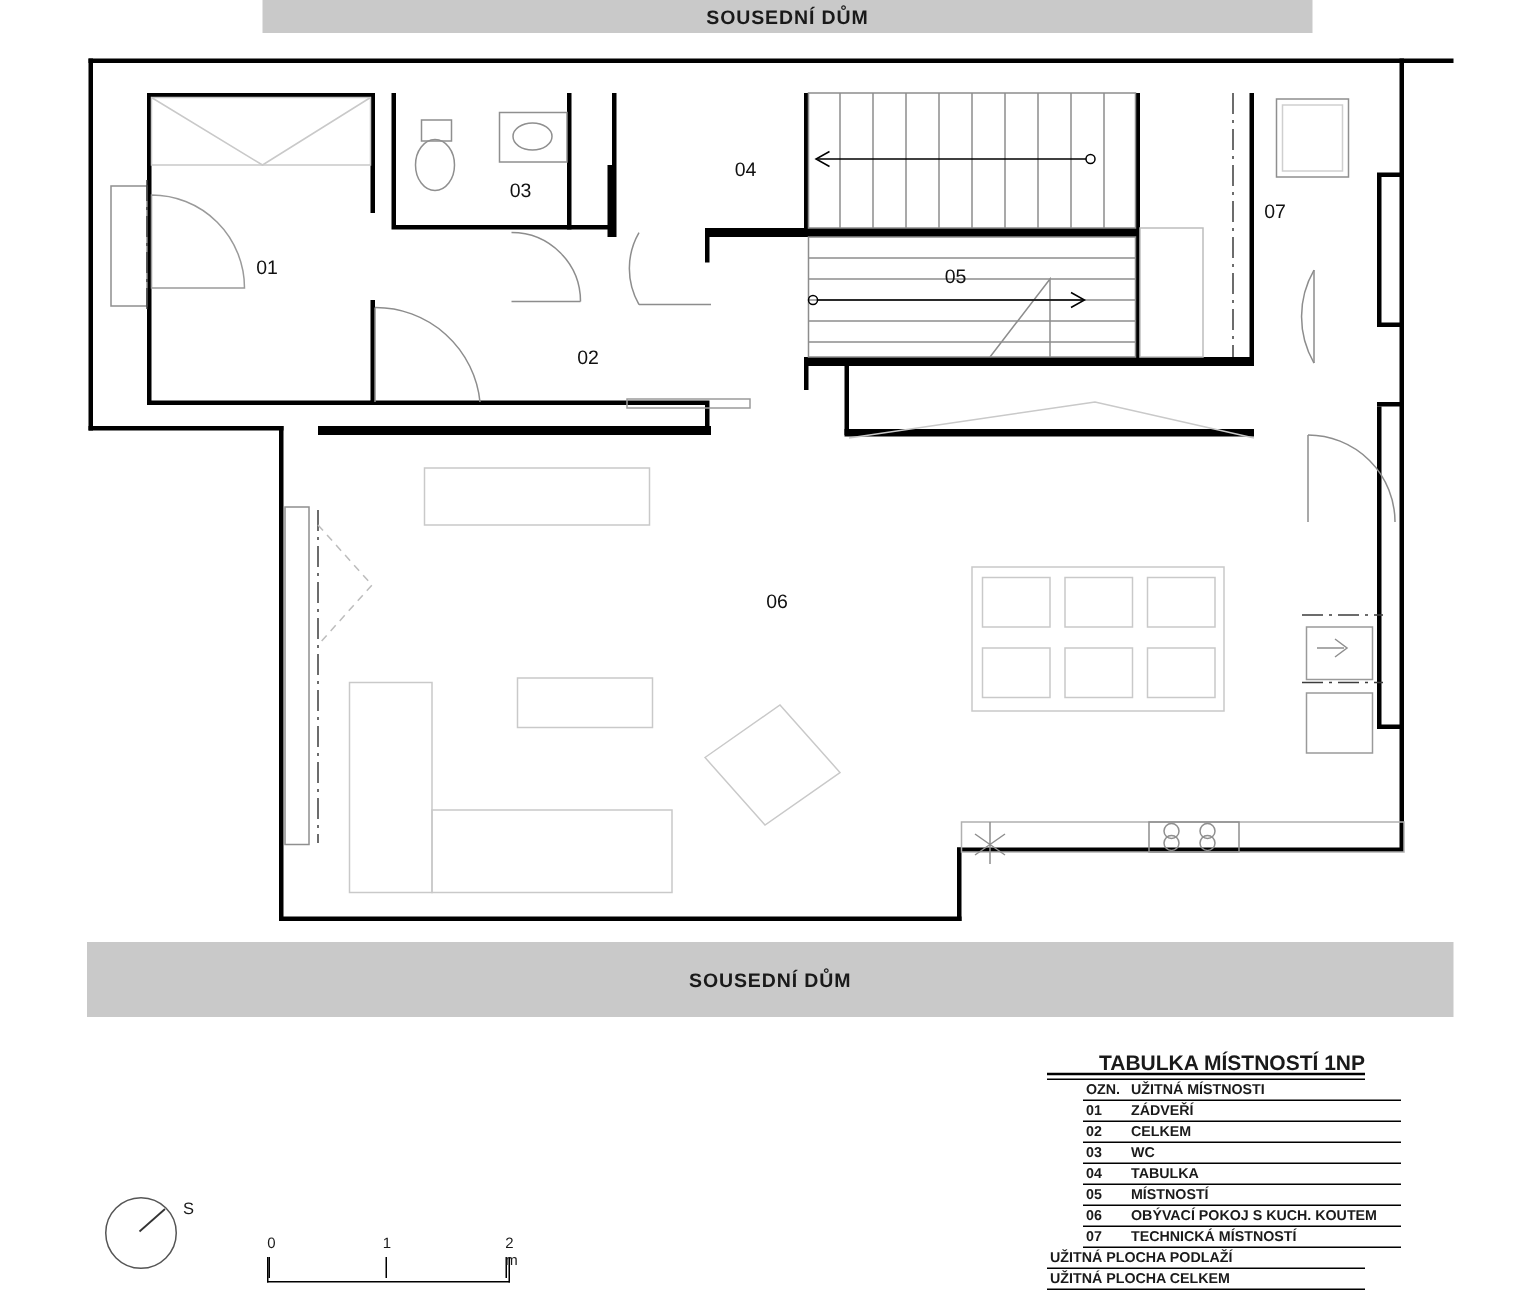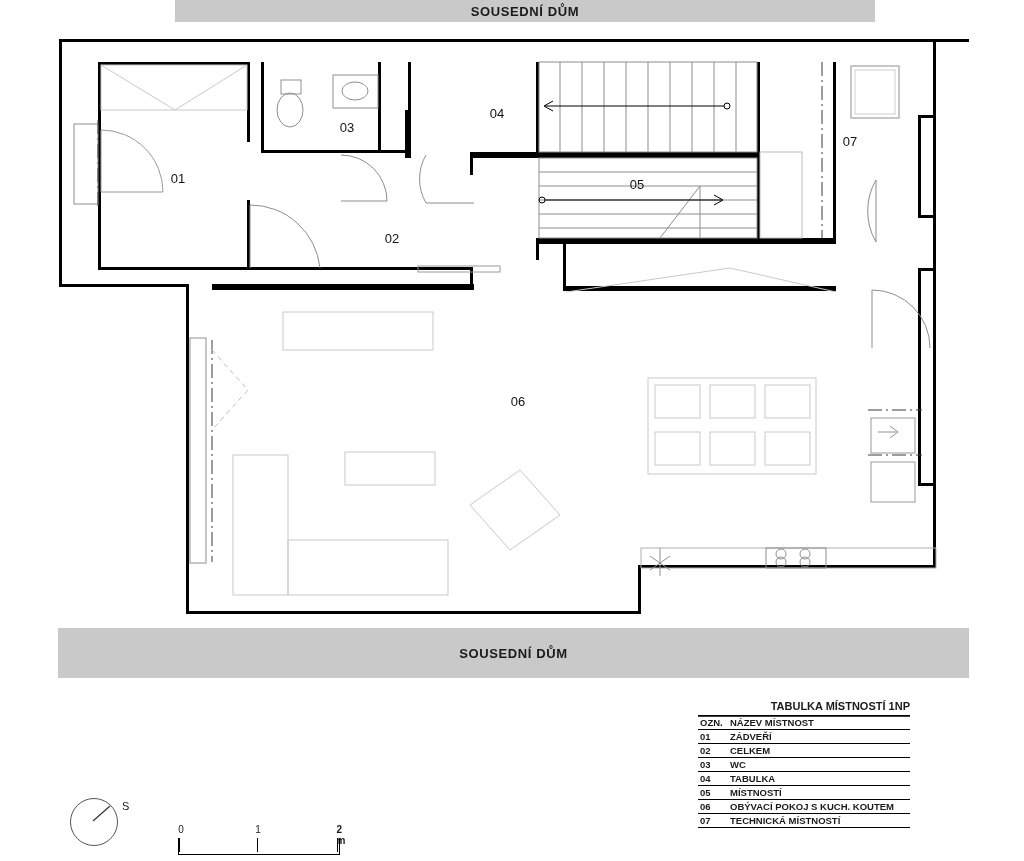--- a/index.html
+++ b/index.html
@@ -24,24 +24,24 @@
   #band-bottom{left:58px;top:628px;width:911px;height:50px;}
 
   .room-label{
     position:absolute;font-size:13px;color:#111;font-weight:400;
     transform:translate(-50%,-50%);
   }
 
   
   #legend{position:absolute;left:698px;top:700px;width:212px;font-size:9.5px;}
   #legend .ltitle{
-    text-align:right;font-weight:bold;font-size:11px;padding-bottom:3px;
+    text-align:right;font-weight:bold;font-size:14px;padding-bottom:3px;
     border-bottom:1.6px solid #000;
   }
-  #legend table{width:100%;border-collapse:collapse;}
+  #legend table{width:100%;border-collapse:collapse;margin-left:24px;}
   #legend td{padding:1px 2px;border-bottom:1px solid #000;font-size:9.5px;font-weight:bold;}
   #legend td.code{width:26px;font-weight:bold;}
   #legend tr.head td{font-weight:bold;}
   #legend .totals div{
     font-weight:bold;font-size:9.5px;border-bottom:1px solid #000;padding:1px 2px;
   }
 
   
   #compass{position:absolute;left:70px;top:798px;width:46px;height:46px;border:1.2px solid #555;border-radius:50%;}
   #compass-needle{position:absolute;left:70px;top:798px;width:46px;height:46px;}
@@ -240,21 +240,21 @@
   <div class="room-label" style="left:637px;top:184px;">05</div>
   <div class="room-label" style="left:518px;top:401px;">06</div>
   <div class="room-label" style="left:850px;top:141px;">07</div>
 
   <div id="legend">
     <div class="ltitle">TABULKA MÍSTNOSTÍ 1NP</div>
     <table>
       <tbody>
           <tr class="head">
         <td class="code">OZN.</td>
-        <td>NÁZEV MÍSTNOST</td>
+        <td>UŽITNÁ MÍSTNOSTI</td>
       </tr>
       <tr>
         <td class="code">01</td>
         <td>ZÁDVEŘÍ</td>
       </tr>
       <tr>
         <td class="code">02</td>
         <td>CELKEM</td>
       </tr>
       <tr>
@@ -272,31 +272,35 @@
       <tr>
         <td class="code">06</td>
         <td>OBÝVACÍ POKOJ S KUCH. KOUTEM</td>
       </tr>
       <tr>
         <td class="code">07</td>
         <td>TECHNICKÁ MÍSTNOSTÍ</td>
       </tr>
     </tbody>
       </table>
+    <div class="totals">
+      <div>UŽITNÁ PLOCHA PODLAŽÍ</div>
+      <div>UŽITNÁ PLOCHA CELKEM</div>
+    </div>
   </div>
 
   <div id="compass"></div>
   <svg id="compass-needle" viewBox="0 0 46 46">
     <line x1="23" y1="23" x2="40" y2="8" stroke="#333" stroke-width="1.2"></line>
   </svg>
   <div id="compass-label">S</div>
 
   <div id="scalebar">
     <div class="sb-tick" style="left:0;"></div>
     <div class="sb-tick" style="left:78px;"></div>
     <div class="sb-tick" style="left:158px;"></div>
     <div id="sb-fill"></div>
     <div class="sb-num" style="left:2px;">0</div>
     <div class="sb-num" style="left:79px;">1</div>
-    <div class="sb-num" style="left:162px;font-weight:bold;">2 m</div>
+    <div class="sb-num" style="left:162px;">2 m</div>
   </div>
 
 </div>
 
 </body></html>

